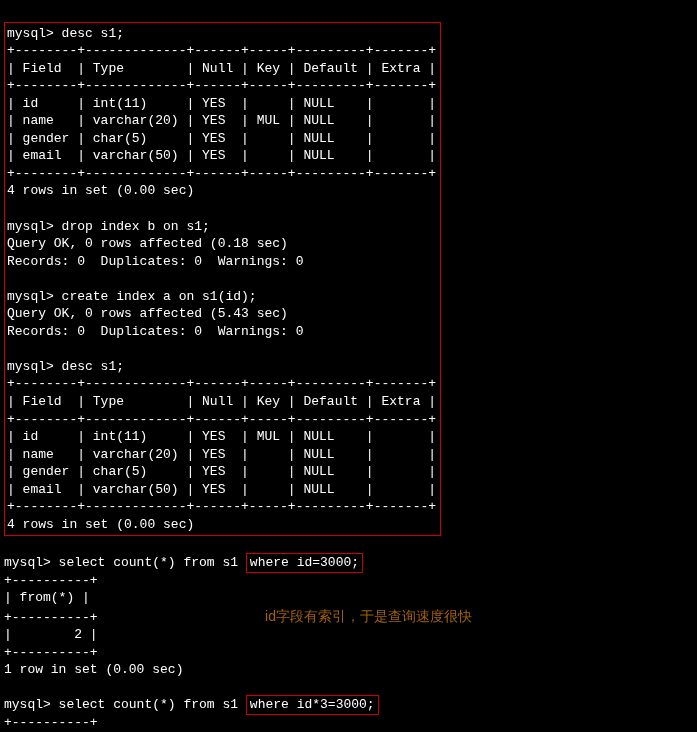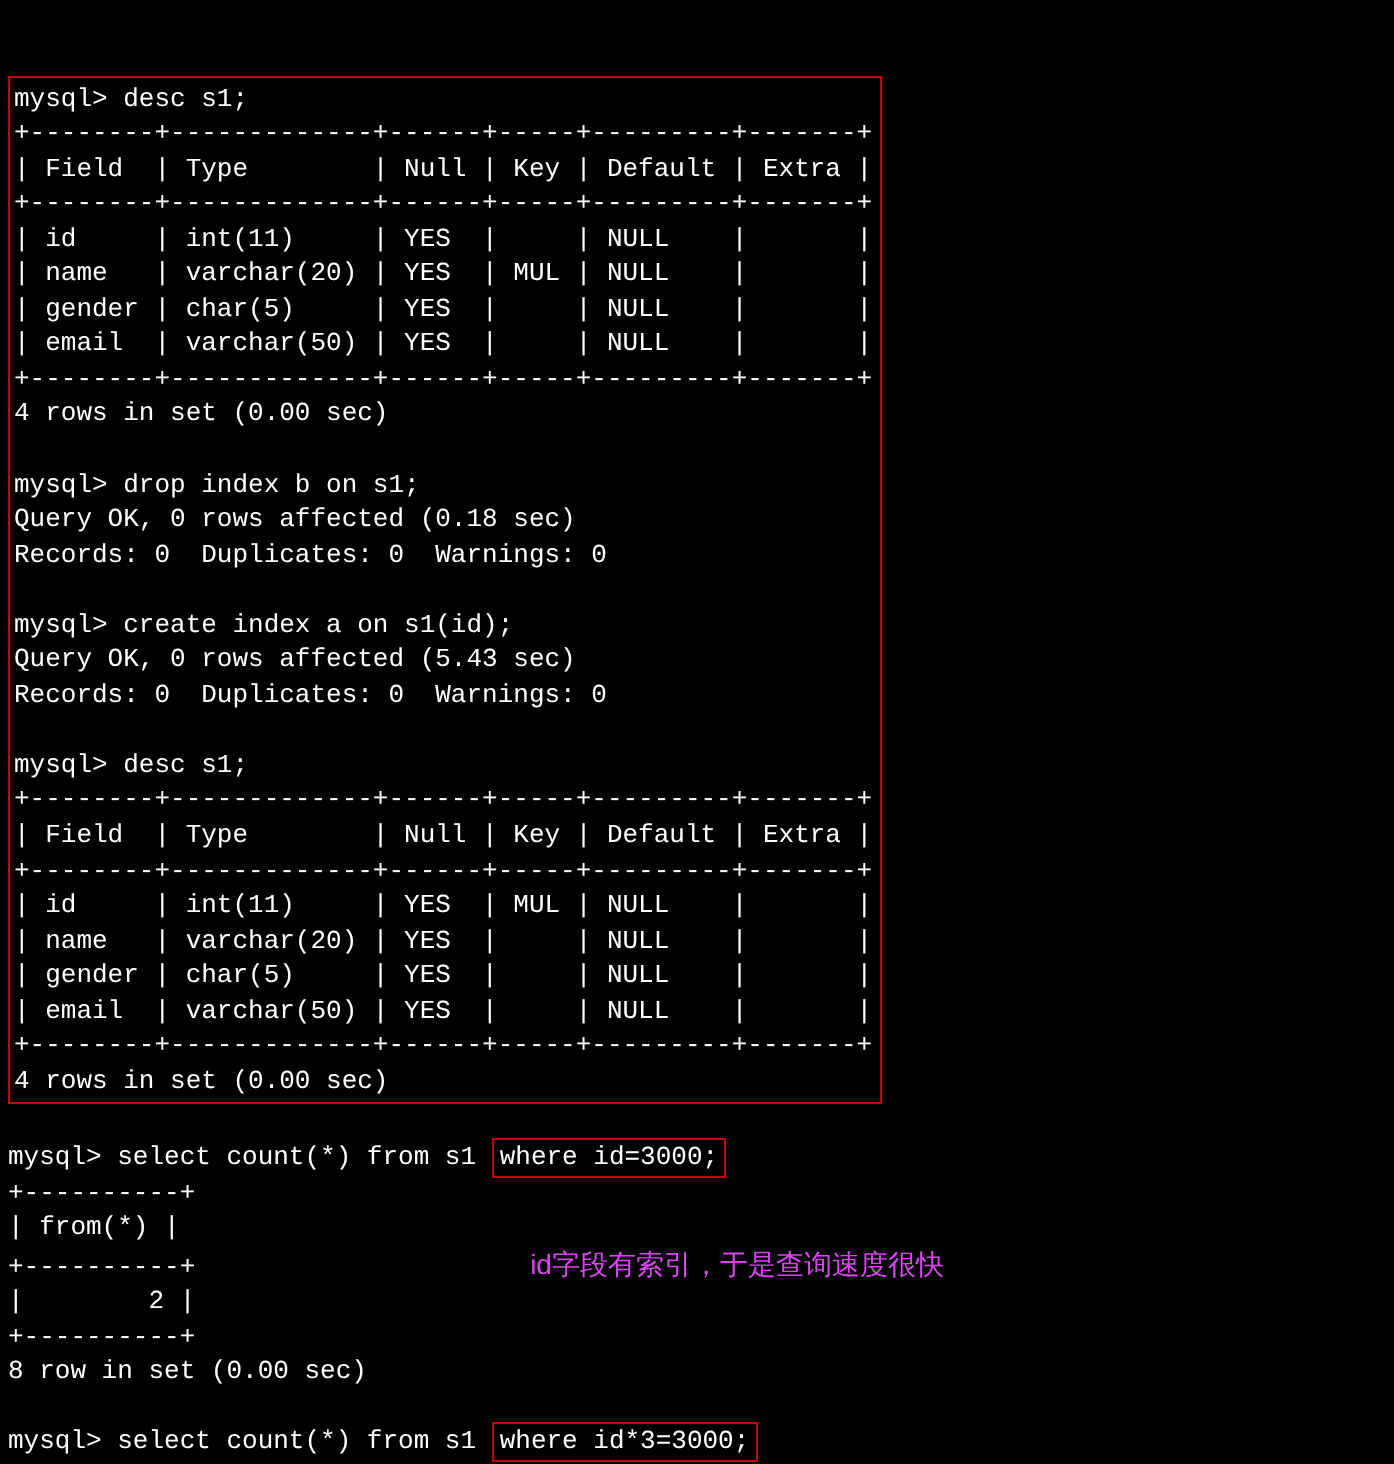--- a/index.html
+++ b/index.html
@@ -19,24 +19,23 @@
   .box-red {
     border: 1px solid #c00;
     display: inline-block;
     padding: 0 3px;
     margin: -1px 0;
   }
   .box-red-block {
     border: 1px solid #c00;
     padding: 2px 4px 2px 2px;
     display: inline-block;
-    margin-top: 16px;
   }
   .ann {
-    color: #d946ef;
+    color: #a16207;
     font-family: "SimSun", "Microsoft YaHei", sans-serif;
     font-size: 14px;
     white-space: normal;
     padding-left: 27px;
   }
   .row { display: flex; align-items: flex-start; }
   .col { flex: 0 0 auto; }
 </style>
 </head>
 <body>
@@ -71,21 +70,21 @@
 <span>| email  | varchar(50) | YES  |     | NULL    |       |</span>
 <span>+--------+-------------+------+-----+---------+-------+</span>
 <span>4 rows in set (0.00 sec)</span></div>
 
 <span>mysql&gt; select count(*) from s1 </span><span class="box-red">where id=3000;</span>
 <span>+----------+</span>
 <span>| from(*) |</span>
 <span>+----------+</span><span>                  </span><span class="ann">id字段有索引，于是查询速度很快</span>
 <span>|        2 |</span>
 <span>+----------+</span>
-<span>8 row in set (0.00 sec)</span>
+<span>1 row in set (0.00 sec)</span>
 
 <span>mysql&gt; select count(*) from s1 </span><span class="box-red">where id*3=3000;</span>
 <span>+----------+</span>
 <div class="row"><div class="col">
 
 </div><div class="col ann" style="margin-left:28px;max-width:480px;">索引字段id，参与了计算，无法拿到一个明确的值去索引树中查找，每次都得临时计算一下</div></div>
 
 
 </div>
 

